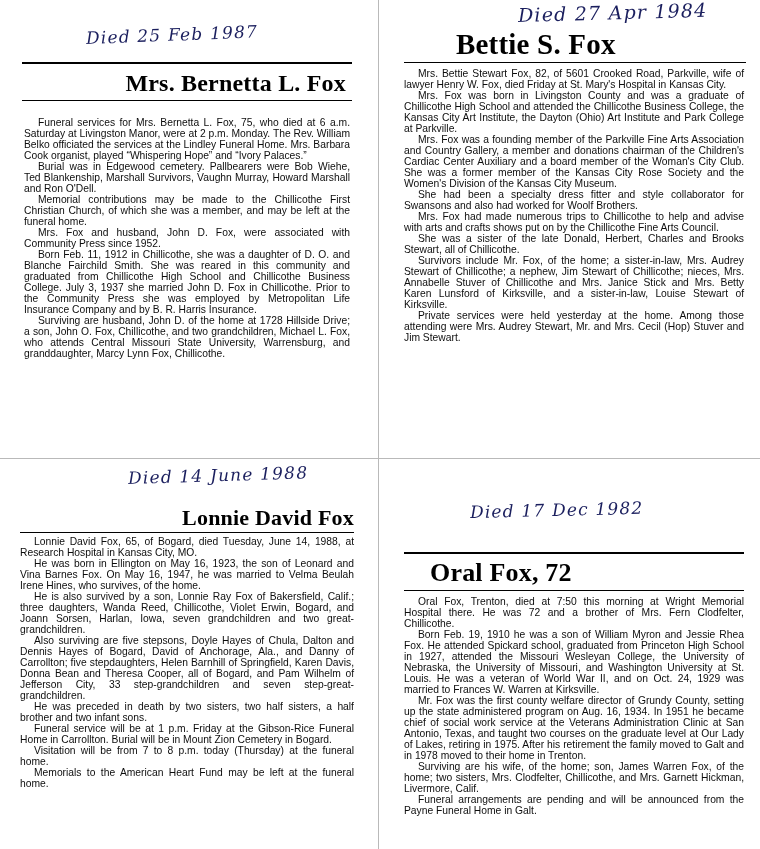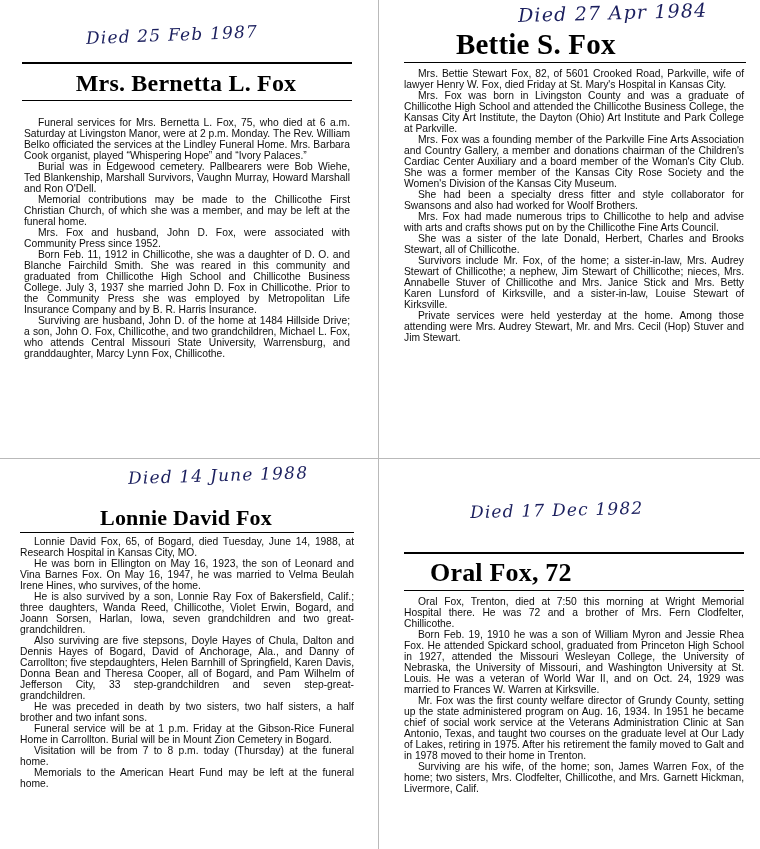--- a/index.html
+++ b/index.html
@@ -34,21 +34,21 @@
     color: #1b1f5e;
     font-size: 17px;
     letter-spacing: 1.2px;
     white-space: nowrap;
     transform-origin: left center;
   }
 
   .headline {
     font-family: "Liberation Serif", serif;
     font-weight: bold;
-    text-align: center;
+    text-align: right;
     color: #000;
     letter-spacing: 0.2px;
   }
 
   .rule {
     border: 0;
     border-top: 2px solid #000;
     margin: 0;
   }
   .rule-thin {
@@ -155,21 +155,21 @@
   <div class="headline title-bernetta">Mrs. Bernetta L. Fox</div>
 
   <hr class="rule-thin rule-bernetta-bot">
 
   <div class="body-text text-bernetta">
     <p>Funeral services for Mrs. Bernetta L. Fox, 75, who died at 6 a.m. Saturday at Livingston Manor, were at 2 p.m. Monday. The Rev. William Belko officiated the services at the Lindley Funeral Home. Mrs. Barbara Cook organist, played “Whispering Hope” and “Ivory Palaces.”</p>
     <p>Burial was in Edgewood cemetery. Pallbearers were Bob Wiehe, Ted Blankenship, Marshall Survivors, Vaughn Murray, Howard Marshall and Ron O'Dell.</p>
     <p>Memorial contributions may be made to the Chillicothe First Christian Church, of which she was a member, and may be left at the funeral home.</p>
     <p>Mrs. Fox and husband, John D. Fox, were associated with Community Press since 1952.</p>
     <p>Born Feb. 11, 1912 in Chillicothe, she was a daughter of D. O. and Blanche Fairchild Smith. She was reared in this community and graduated from Chillicothe High School and Chillicothe Business College. July 3, 1937 she married John D. Fox in Chillicothe. Prior to the Community Press she was employed by Metropolitan Life Insurance Company and by B. R. Harris Insurance.</p>
-    <p>Surviving are husband, John D. of the home at 1484 Hillside Drive; a son, John O. Fox, Chillicothe, and two grandchildren, Michael L. Fox, who attends Central Missouri State University, Warrensburg, and granddaughter, Marcy Lynn Fox, Chillicothe.</p>
+    <p>Surviving are husband, John D. of the home at 1728 Hillside Drive; a son, John O. Fox, Chillicothe, and two grandchildren, Michael L. Fox, who attends Central Missouri State University, Warrensburg, and granddaughter, Marcy Lynn Fox, Chillicothe.</p>
   </div>
 
   <div class="clip" id="clip-bettie"></div>
 
   <div class="handwriting hw-bettie">Died 27 Apr 1984</div>
 
   <div class="headline title-bettie">Bettie S. Fox</div>
 
   <hr class="rule-thin rule-bettie-bot">
 
@@ -211,15 +211,16 @@
 
   <div class="headline title-oral">Oral Fox, 72</div>
 
   <hr class="rule-thin rule-oral-bot">
 
   <div class="body-text text-oral">
     <p>Oral Fox, Trenton, died at 7:50 this morning at Wright Memorial Hospital there. He was 72 and a brother of Mrs. Fern Clodfelter, Chillicothe.</p>
     <p>Born Feb. 19, 1910 he was a son of William Myron and Jessie Rhea Fox. He attended Spickard school, graduated from Princeton High School in 1927, attended the Missouri Wesleyan College, the University of Nebraska, the University of Missouri, and Washington University at St. Louis. He was a veteran of World War II, and on Oct. 24, 1929 was married to Frances W. Warren at Kirksville.</p>
     <p>Mr. Fox was the first county welfare director of Grundy County, setting up the state administered program on Aug. 16, 1934. In 1951 he became chief of social work service at the Veterans Administration Clinic at San Antonio, Texas, and taught two courses on the graduate level at Our Lady of Lakes, retiring in 1975. After his retirement the family moved to Galt and in 1978 moved to their home in Trenton.</p>
     <p>Surviving are his wife, of the home; son, James Warren Fox, of the home; two sisters, Mrs. Clodfelter, Chillicothe, and Mrs. Garnett Hickman, Livermore, Calif.</p>
+    <p>Funeral arrangements are pending and will be announced from the Payne Funeral Home in Galt.</p>
   </div>
 
 </div>
 
 </body></html>

